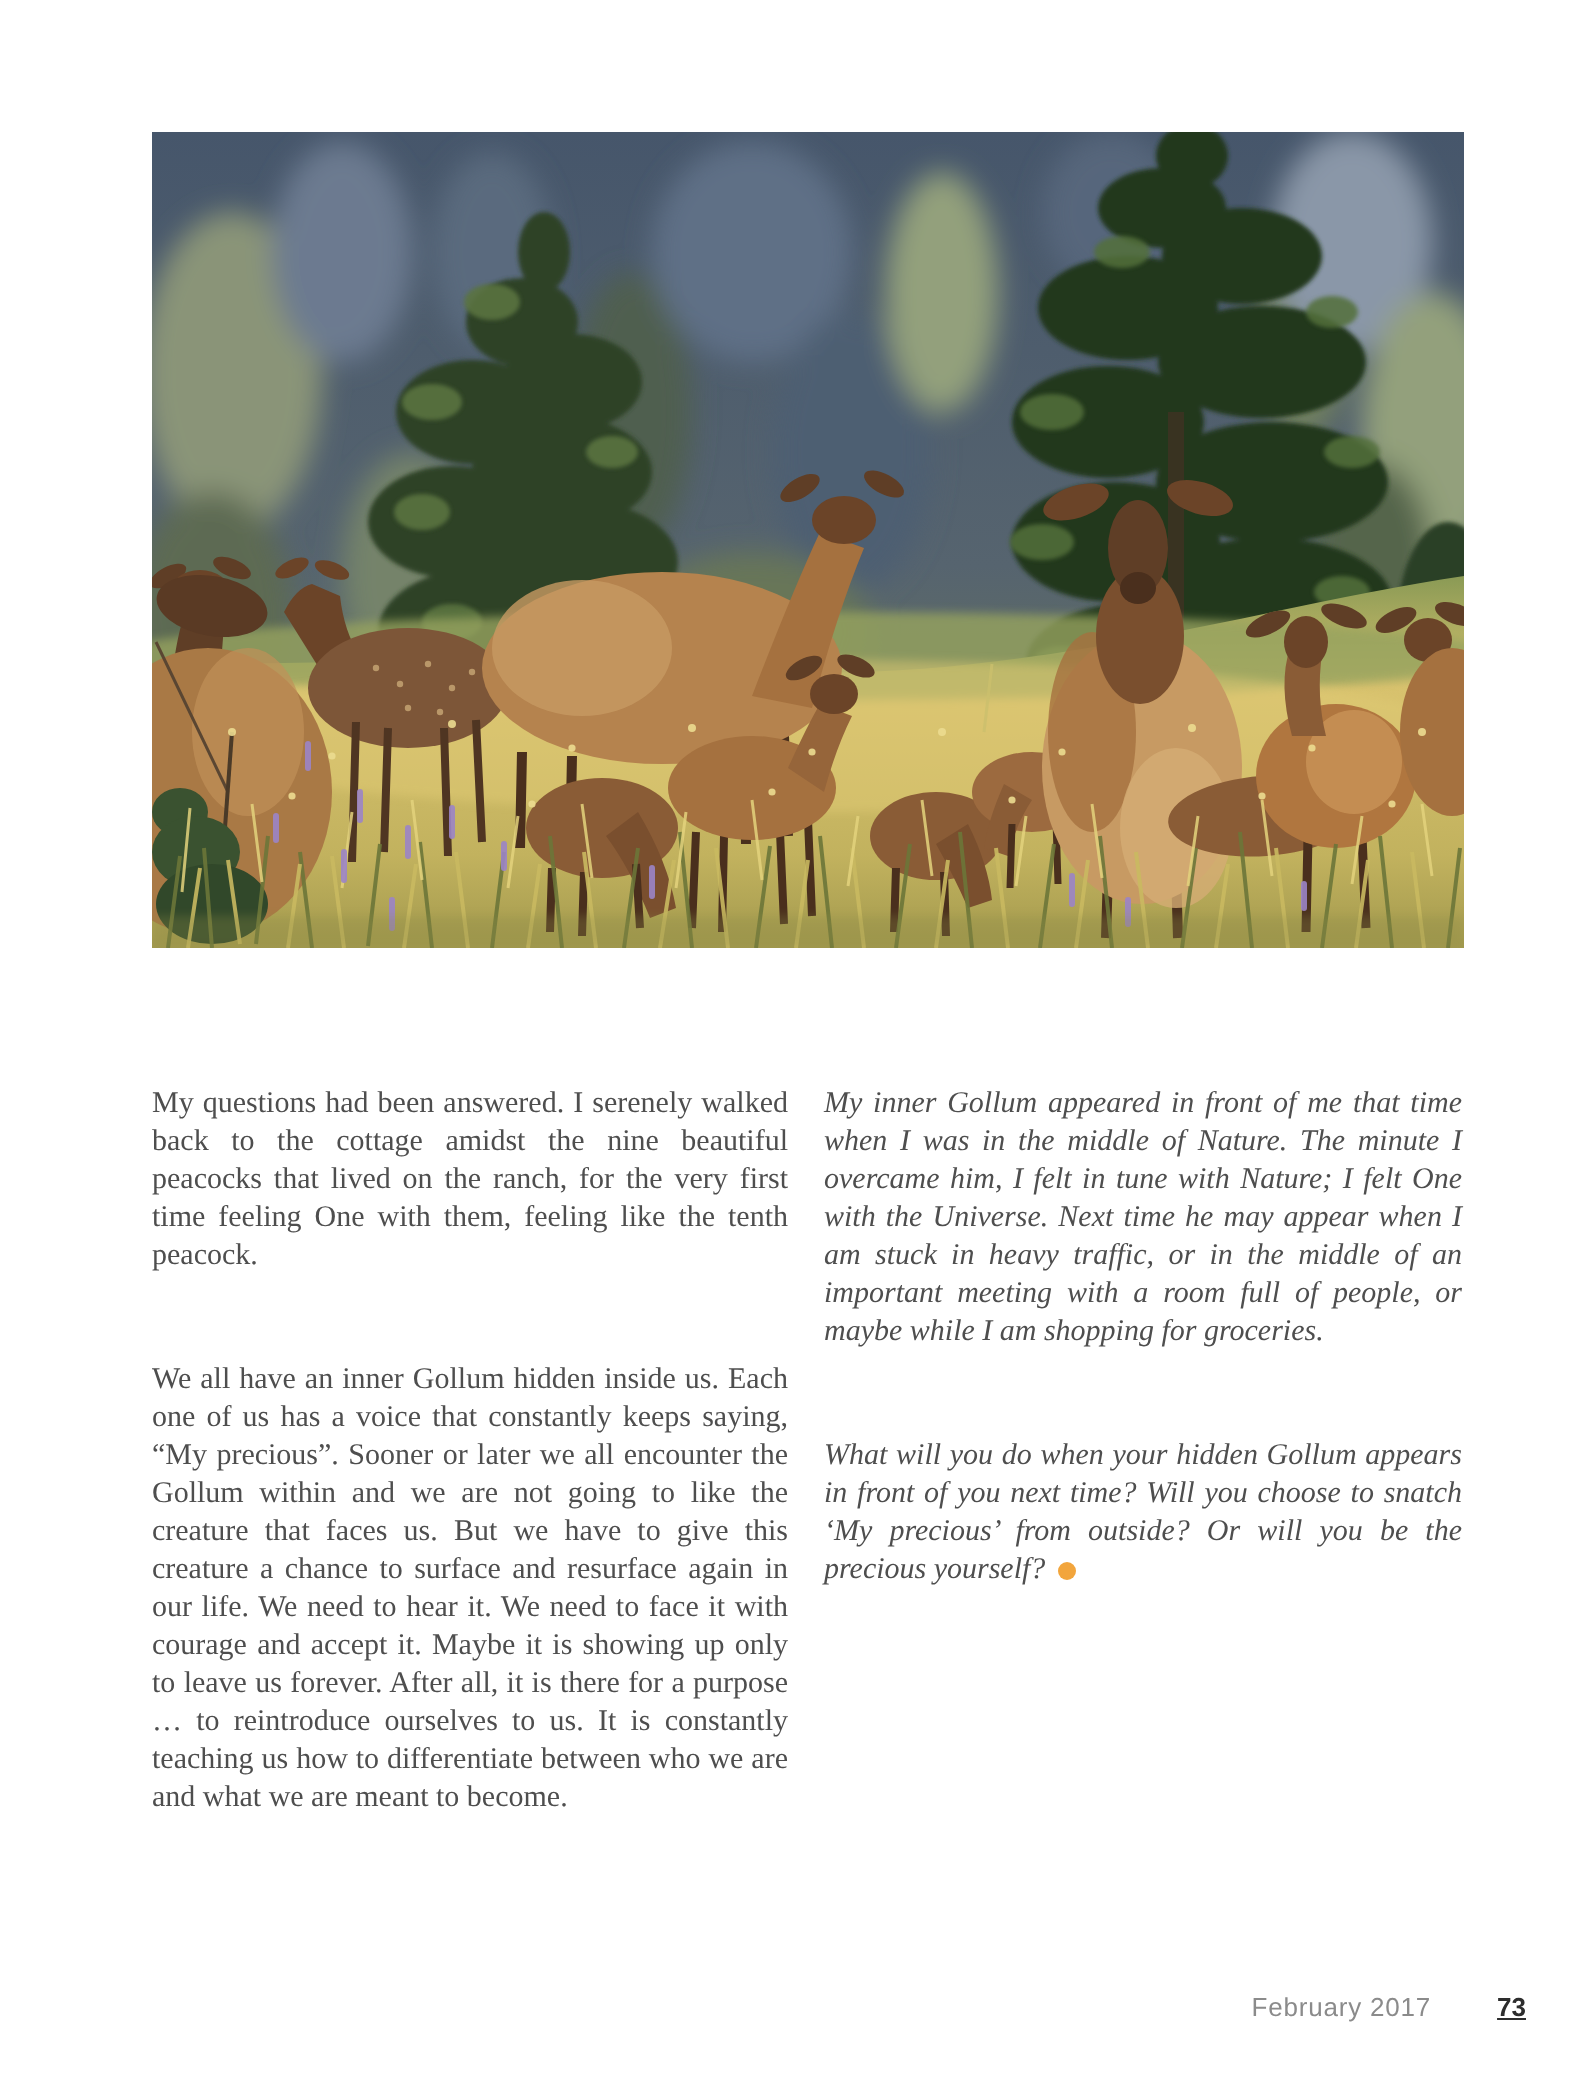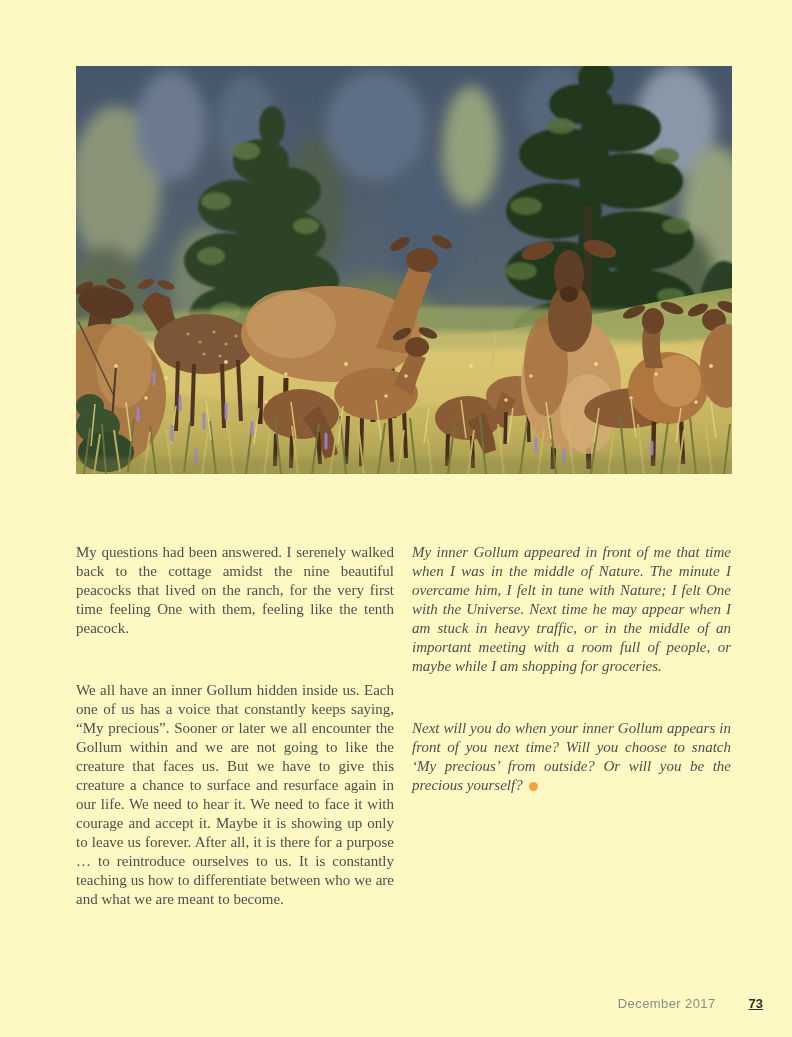--- a/index.html
+++ b/index.html
@@ -1,21 +1,21 @@
 <!DOCTYPE html>
 <html><head>
 <meta charset="utf-8">
 <style>
   * { margin: 0; padding: 0; box-sizing: border-box; }
   html, body { background: #e8e8e8; }
   .page {
     position: relative;
     width: 792px;
     height: 1037px;
-    background: #fef9c3;
+    background: #ffffff;
     overflow: hidden;
     font-family: "Liberation Serif", serif;
   }
   .photo {
     position: absolute;
     left: 76px; top: 66px;
     width: 656px; height: 408px;
     overflow: hidden;
     background: #55636f;
   }
@@ -287,21 +287,21 @@
     </svg>
   </div>
 
   <div class="col col-left">
     <p class="body-para">My questions had been answered. I serenely walked back to the cottage amidst the nine beautiful peacocks that lived on the ranch, for the very first time feeling One with them, feeling like the tenth peacock.</p>
     <p class="body-para">We all have an inner Gollum hidden inside us. Each one of us has a voice that constantly keeps saying, “My precious”. Sooner or later we all encounter the Gollum within and we are not going to like the creature that faces us. But we have to give this creature a chance to surface and resurface again in our life. We need to hear it. We need to face it with courage and accept it. Maybe it is showing up only to leave us forever. After all, it is there for a purpose … to reintroduce ourselves to us. It is constantly teaching us how to differentiate between who we are and what we are meant to become.</p>
   </div>
 
   <div class="col col-right">
     <p class="body-para">My inner Gollum appeared in front of me that time when I was in the middle of Nature. The minute I overcame him, I felt in tune with Nature; I felt One with the Universe. Next time he may appear when I am stuck in heavy traffic, or in the middle of an important meeting with a room full of people, or maybe while I am shopping for groceries.</p>
-    <p><span>Next will you do when your inner Gollum appears in front of you next time? Will you choose to snatch ‘My precious’ from outside? Or will you be the precious yourself?</span><span class="end-dot"></span></p>
+    <p><span>What will you do when your hidden Gollum appears in front of you next time? Will you choose to snatch ‘My precious’ from outside? Or will you be the precious yourself?</span><span class="end-dot"></span></p>
   </div>
 
   <div class="footer">
-    <span class="issue">December 2017</span>
+    <span class="issue">February 2017</span>
     <span class="pagenum">73</span>
   </div>
 
 </div>
 
 </body></html>

